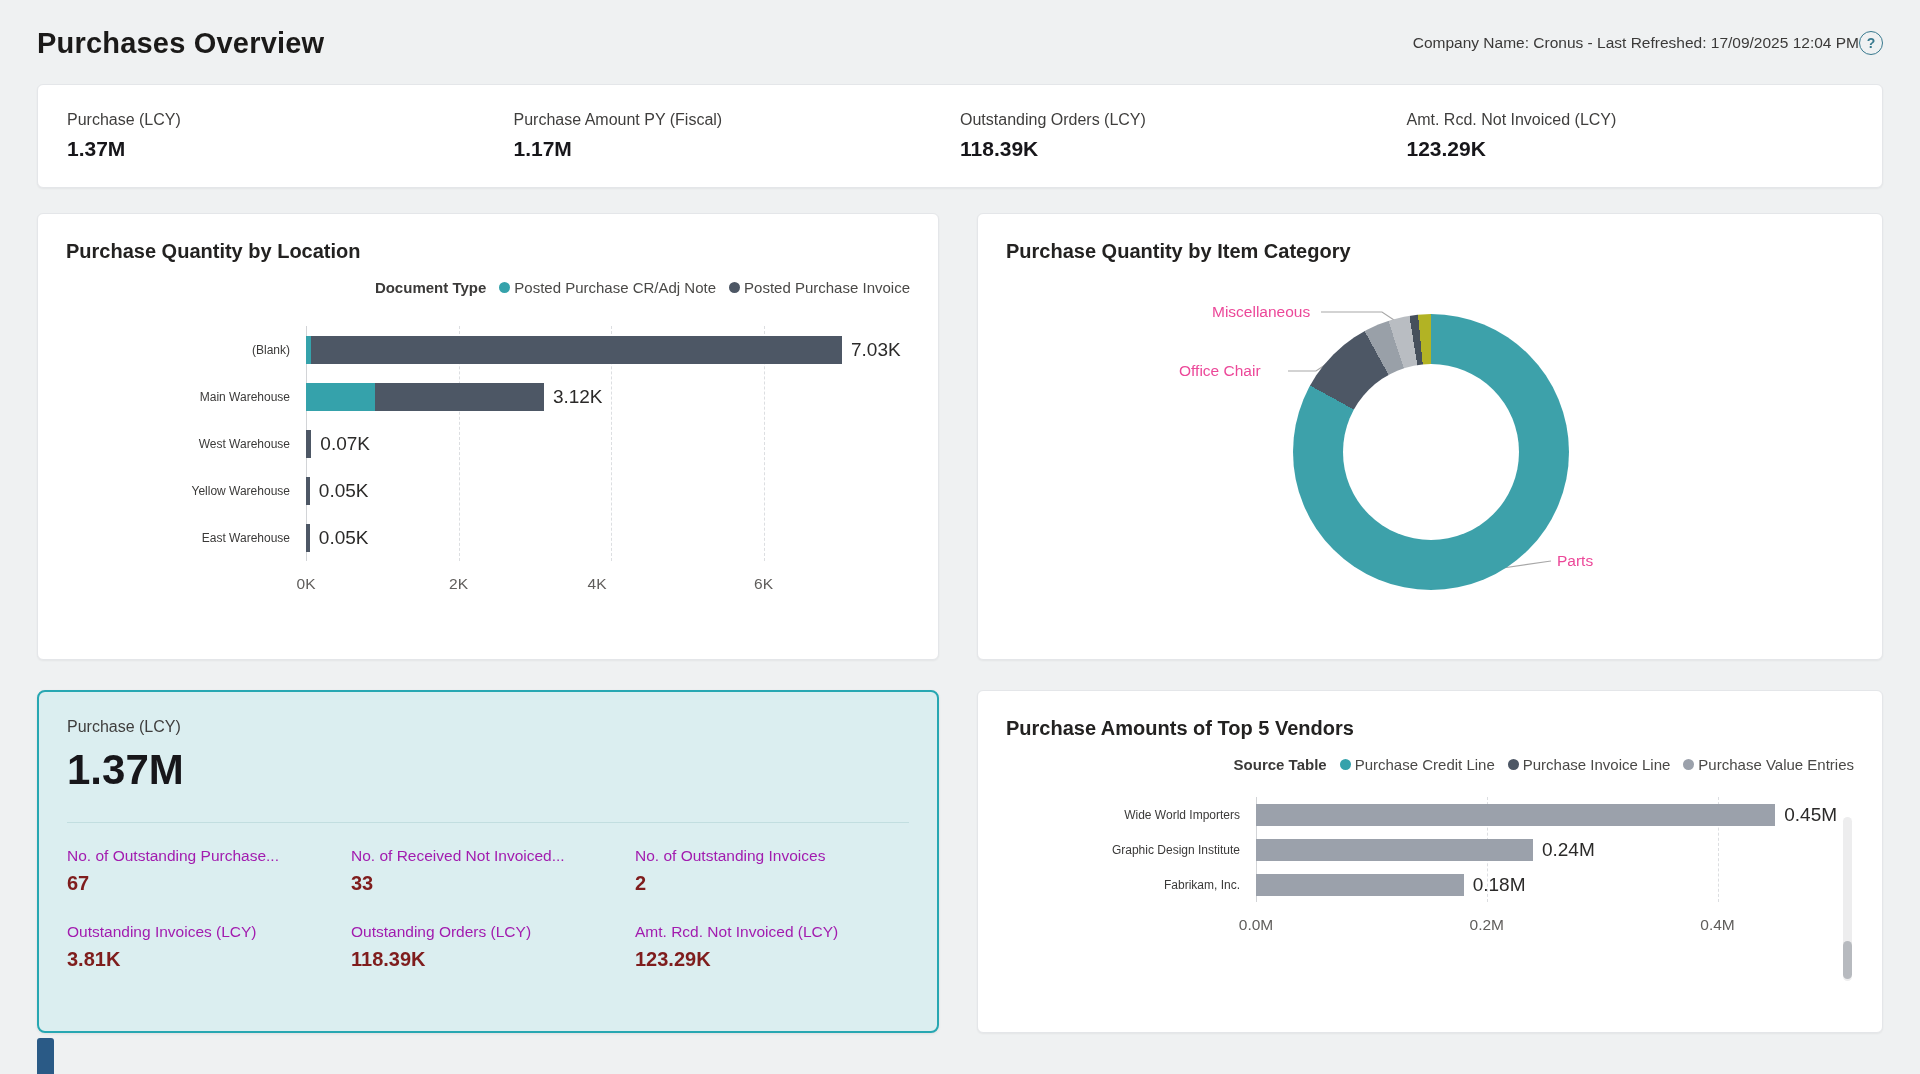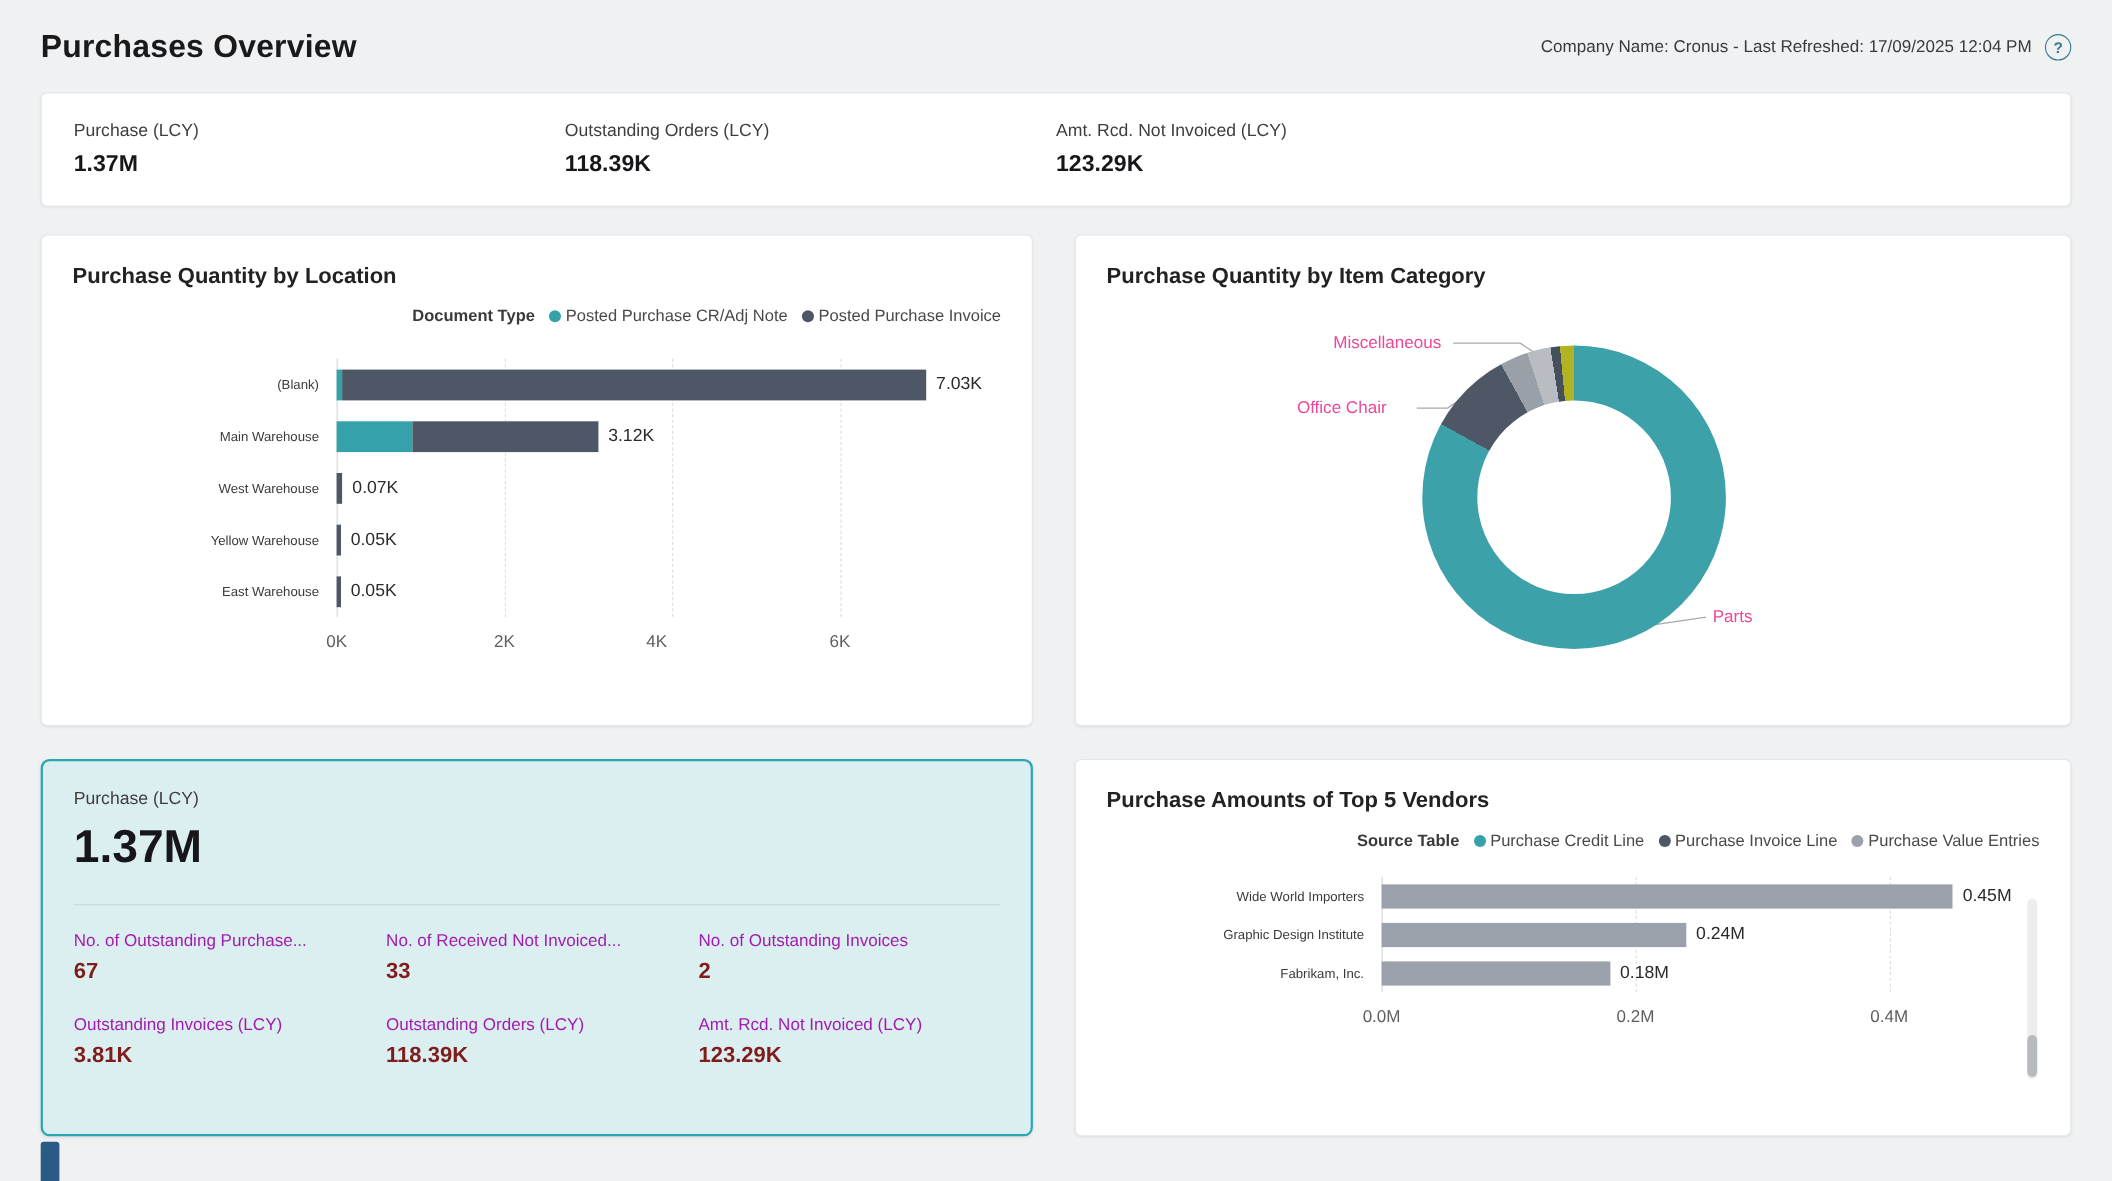--- a/index.html
+++ b/index.html
@@ -3,21 +3,21 @@
 <meta charset="utf-8">
 <style>
   * { margin:0; padding:0; box-sizing:border-box; }
   html,body { width:1920px; height:1074px; overflow:hidden; background:#eff1f2;
     font-family:"Liberation Sans","DejaVu Sans",sans-serif; color:#252423; }
   .page { position:relative; width:1920px; height:1074px; padding:20px 37px 0; }
 
   
   .topbar { display:flex; justify-content:space-between; align-items:center; height:46px; margin-bottom:18px; }
   .page-title { font-size:29px; font-weight:700; color:#1b1a19; letter-spacing:.2px; }
-  .topbar-right { display:flex; align-items:center; gap:12px; }
+  .topbar-right { display:flex; align-items:center; }
   .meta { font-size:15.5px; color:#3b3a39; }
   .help { width:24px; height:24px; border:1.7px solid #38798e; color:#38798e; border-radius:50%;
     display:flex; align-items:center; justify-content:center; font-size:14px; font-weight:700; cursor:pointer; }
 
   
   .card { background:#fff; border:1px solid #e4e6e9; border-radius:6px; box-shadow:0 1px 2px rgba(0,0,0,.05); }
   .kpi-card { height:104px; margin-bottom:25px; display:grid; grid-template-columns:repeat(4,1fr);
     align-content:center; padding:0 29px; }
   .kpi-label { font-size:16px; color:#3f3e3d; margin-bottom:8px; }
   .kpi-value { font-size:21px; font-weight:700; color:#17161a; }
@@ -45,21 +45,21 @@
   .bar-row { display:flex; align-items:center; position:relative; }
   .loc .bar-row { height:47px; }
   .ven .bar-row { height:35px; }
   .bar-cat { padding-right:16px; text-align:right; font-size:12px; color:#3b3a39; flex:none; }
   .loc .bar-cat { width:240px; }
   .ven .bar-cat { width:250px; }
   .bar-plot { display:flex; align-items:center; }
   .loc .bar-plot { height:28px; }
   .ven .bar-plot { height:22px; }
   .bar-seg { height:100%; cursor:pointer; }
-  .bar-val { margin-left:9px; font-size:16px; color:#2b2a29; white-space:nowrap; }
+  .bar-val { margin-left:9px; font-size:19px; color:#2b2a29; white-space:nowrap; }
   .axisrow { position:relative; height:36px; }
   .loc .axisrow { margin-left:240px; width:610px; }
   .ven .axisrow { margin-left:250px; width:600px; }
   .tick { position:absolute; top:14px; transform:translateX(-50%); font-size:15.5px; color:#605e5c; }
 
   
   .donut-wrap { position:relative; height:372px; margin-top:4px; }
   .donut { position:absolute; left:287px; top:47px; width:276px; height:276px; border-radius:50%; cursor:pointer; }
   .donut-hole { position:absolute; left:337px; top:97px; width:176px; height:176px; background:#fff; border-radius:50%; }
   .donut-label { position:absolute; font-size:15.5px; color:#ec4899; white-space:nowrap; }
@@ -96,20 +96,24 @@
     <div class="topbar-right">
       <span class="meta">Company Name: Cronus - Last Refreshed: 17/09/2025 12:04 PM</span>
       <span class="help">?</span>
     </div>
   </div>
 
   <section class="card kpi-card">
     <div class="kpi-cell">
       <div class="kpi-label">Purchase (LCY)</div>
       <div class="kpi-value">1.37M</div>
+    </div>
+    <div class="kpi-cell">
+      <div class="kpi-label">Purchase Amount PY (Fiscal)</div>
+      <div class="kpi-value">1.17M</div>
     </div>
     <div class="kpi-cell">
       <div class="kpi-label">Outstanding Orders (LCY)</div>
       <div class="kpi-value">118.39K</div>
     </div>
     <div class="kpi-cell">
       <div class="kpi-label">Amt. Rcd. Not Invoiced (LCY)</div>
       <div class="kpi-value">123.29K</div>
     </div>
   </section>

